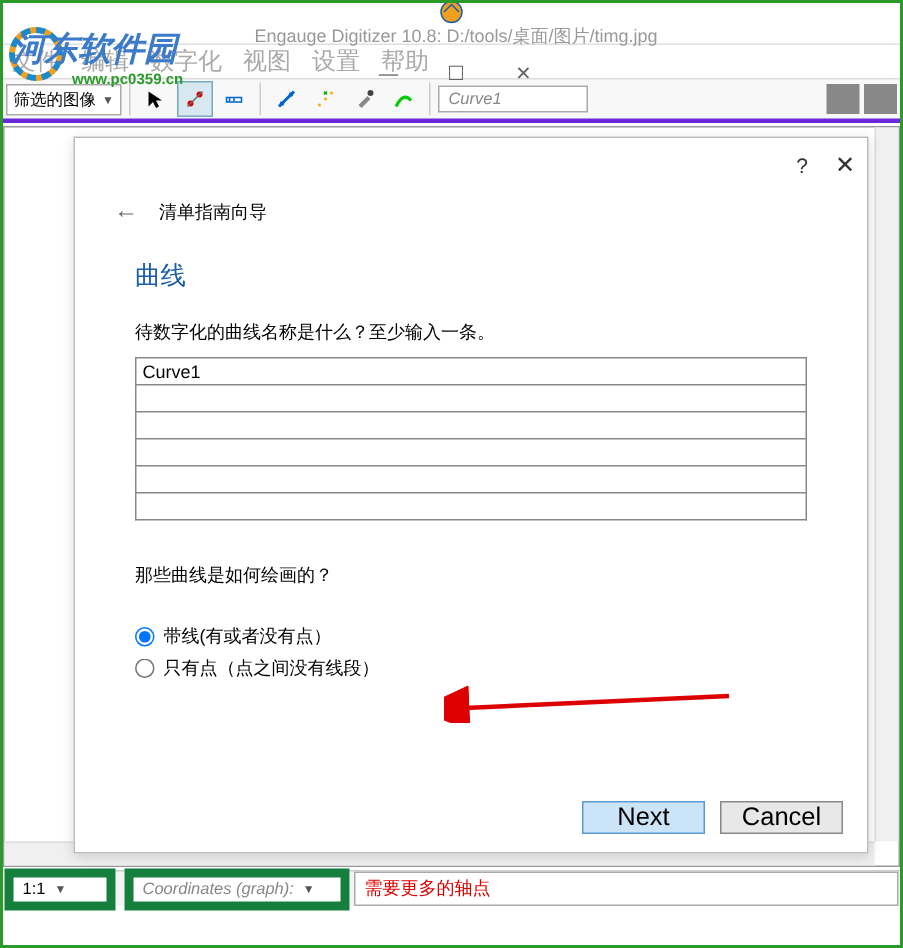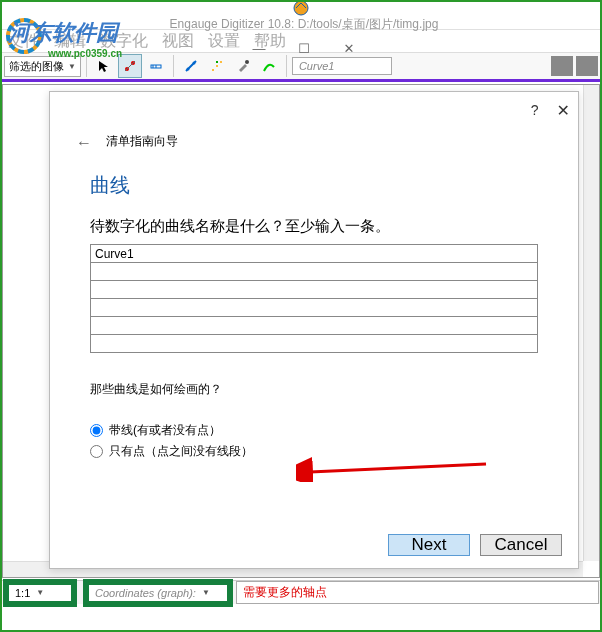--- a/index.html
+++ b/index.html
@@ -30,22 +30,22 @@
 .main-area { position: relative; background: #fff; border: 1px solid #999; margin: 2px; height: 494px; }
 
 .dialog { position: absolute; top: 6px; left: 46px; width: 530px; height: 478px; background: #fff; border: 1px solid #bbb; z-index: 10; box-shadow: 0 2px 8px rgba(0,0,0,0.15); }
 .dialog-titlebar { height: 36px; display: flex; align-items: center; justify-content: flex-end; padding-right: 8px; }
 .dialog-help { font-size: 14px; margin-right: 18px; color: #333; }
 .dialog-close { font-size: 16px; color: #333; cursor: pointer; }
 .dialog-header { display: flex; align-items: center; padding: 4px 26px; gap: 14px; }
 .back-arrow { font-size: 16px; color: #666; }
 .dialog-title { font-size: 12px; }
 .dialog-body { padding: 18px 40px 8px 40px; }
-.section-title { color: #1a5da8; font-size: 20px; margin-bottom: 18px; }
-.prompt { font-size: 15px; margin-bottom: 8px; }
+.section-title { color: #1a5da8; font-size: 17px; margin-bottom: 18px; }
+.prompt { font-size: 12px; margin-bottom: 8px; }
 .curve-table { width: 100%; border-collapse: collapse; }
 .curve-table td { border: 1px solid #888; height: 18px; padding: 1px 4px; font-size: 12px; }
 .radio-section { margin-top: 28px; }
 .radio-prompt { font-size: 12px; margin-bottom: 22px; }
 .radio-row { display: flex; align-items: center; gap: 6px; padding: 2px 0; font-size: 12px; }
 .radio-row input { margin: 0; }
 .arrow-annot { position: absolute; top: 360px; left: 246px; pointer-events: none; }
 .dialog-buttons { position: absolute; bottom: 12px; right: 16px; display: flex; gap: 10px; }
 .dlg-btn { width: 82px; height: 22px; border: 1px solid #888; background: #e8e8e8; font-size: 17px; display: flex; align-items: center; justify-content: center; }
 .dlg-btn.primary { background: #cce4f7; border-color: #5a9bd4; }

